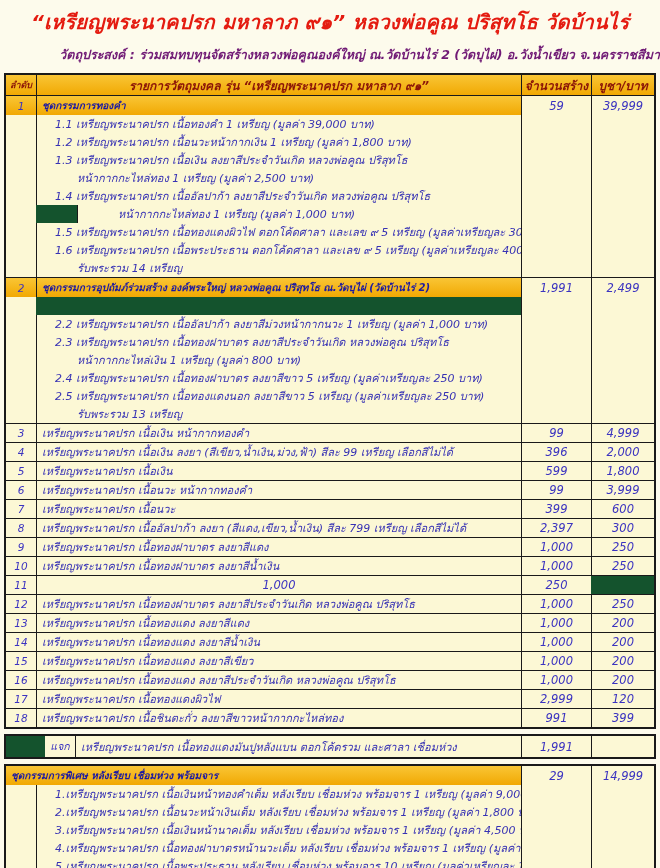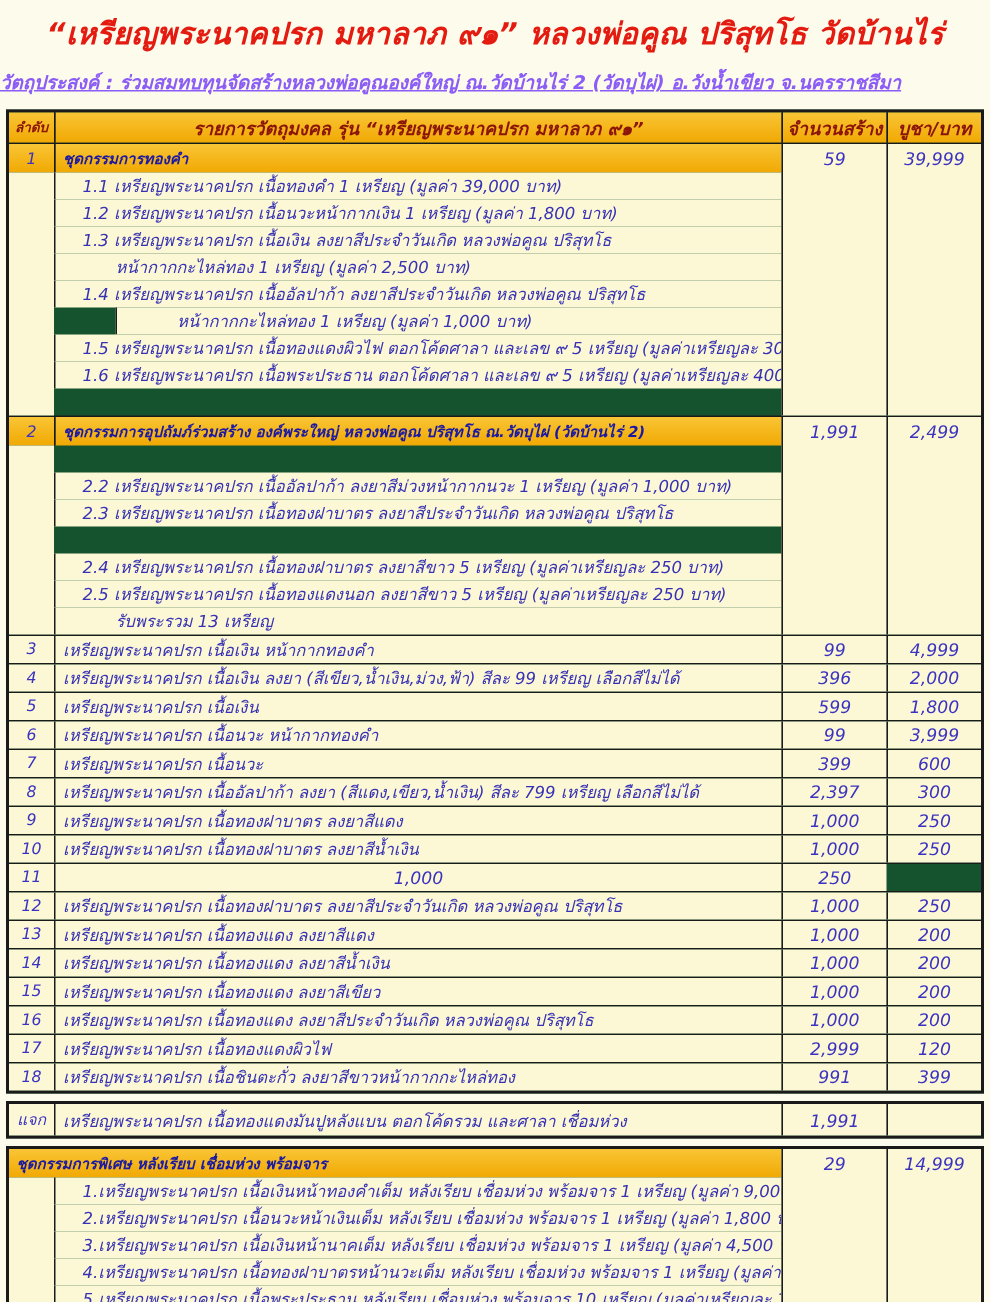--- a/index.html
+++ b/index.html
@@ -9,23 +9,23 @@
     font-family:"DejaVu Sans","Liberation Sans",sans-serif;
     overflow:hidden;
   }
   .sheet{width:660px;height:736px;position:relative;}
   .title{
     padding-top:6px;text-align:center;
     font-size:20px;font-weight:bold;font-style:italic;
     color:#e41b10;letter-spacing:.2px;white-space:nowrap;
   }
   .subtitle{
-    margin-top:7px;text-align:left;
+    margin-top:7px;text-align:right;
     font-size:12.5px;font-weight:bold;font-style:italic;
-    color:#8b5cf6;white-space:nowrap;text-decoration:underline;
+    color:#701a75;white-space:nowrap;
   }
   .tbl{
     margin:8px 4px 0 4px;
     border:2px solid #1a1a1a;
     background:#14532d;
   }
   .grid{display:grid;grid-template-columns:30px 1fr 70px 63px;}
   .c{
     display:flex;align-items:center;overflow:hidden;white-space:nowrap;
     font-size:11px;font-style:italic;color:#3732b4;
@@ -74,30 +74,32 @@
           <div class="c gold bl band-txt" style="grid-area: 1 / 2;">ชุดกรรมการทองคำ</div>
           <div class="c cream" style="grid-area: 2 / 1 / span 9;"></div>
           <div class="c cream bl line" style="grid-area: 2 / 2;">1.1 เหรียญพระนาคปรก เนื้อทองคำ 1 เหรียญ (มูลค่า 39,000 บาท)</div>
           <div class="c cream bl line" style="grid-area: 3 / 2;">1.2 เหรียญพระนาคปรก เนื้อนวะหน้ากากเงิน 1 เหรียญ (มูลค่า 1,800 บาท)</div>
           <div class="c cream bl line" style="grid-area: 4 / 2;">1.3 เหรียญพระนาคปรก เนื้อเงิน ลงยาสีประจำวันเกิด หลวงพ่อคูณ ปริสุทโธ</div>
           <div class="c cream bl line cont" style="grid-area: 5 / 2;">หน้ากากกะไหล่ทอง 1 เหรียญ (มูลค่า 2,500 บาท)</div>
           <div class="c cream bl line" style="grid-area: 6 / 2;">1.4 เหรียญพระนาคปรก เนื้ออัลปาก้า ลงยาสีประจำวันเกิด หลวงพ่อคูณ ปริสุทโธ</div>
           <div class="c cream bl line cont" style="grid-area: 7 / 2; margin-left: 41px;">หน้ากากกะไหล่ทอง 1 เหรียญ (มูลค่า 1,000 บาท)</div>
           <div class="c cream bl line" style="grid-area: 8 / 2;">1.5 เหรียญพระนาคปรก เนื้อทองแดงผิวไฟ ตอกโค้ดศาลา และเลข ๙  5 เหรียญ (มูลค่าเหรียญละ 300 บาท)</div>
           <div class="c cream bl line" style="grid-area: 9 / 2;">1.6 เหรียญพระนาคปรก เนื้อพระประธาน ตอกโค้ดศาลา และเลข ๙  5 เหรียญ (มูลค่าเหรียญละ 400 บาท)</div>
+          <div class="c cream bl line cont" style="grid-area: 10 / 2;">รับพระรวม 14 เหรียญ</div>
           <div class="c cream bl numcell topnum" style="grid-area: 1 / 3 / span 10;">59</div>
           <div class="c cream bl numcell topnum" style="grid-area: 1 / 4 / span 10;">39,999</div>
         </div>
         <div class="grid sec" style="grid-template-rows: 19px repeat(7, 18px);">
           <div class="c gold no-cell" style="grid-area: 1 / 1;">2</div>
           <div class="c gold bl band-txt" style="grid-area: 1 / 2;">ชุดกรรมการอุปถัมภ์ร่วมสร้าง องค์พระใหญ่ หลวงพ่อคูณ ปริสุทโธ ณ.วัดบุไผ่ (วัดบ้านไร่ 2)</div>
           <div class="c cream" style="grid-area: 2 / 1 / span 7;"></div>
           <div class="c cream bl line" style="grid-area: 2 / 2; margin-top: 18px;">2.1 เหรียญพระนาคปรก เนื้อเงิน ลงยาสีแดง 1 เหรียญ (มูลค่า 2,000 บาท)</div>
           <div class="c cream bl line" style="grid-area: 3 / 2;">2.2 เหรียญพระนาคปรก เนื้ออัลปาก้า ลงยาสีม่วงหน้ากากนวะ 1 เหรียญ (มูลค่า 1,000 บาท)</div>
           <div class="c cream bl line" style="grid-area: 4 / 2;">2.3 เหรียญพระนาคปรก เนื้อทองฝาบาตร ลงยาสีประจำวันเกิด หลวงพ่อคูณ ปริสุทโธ</div>
+          <div class="c cream bl line cont" style="grid-area: 5 / 2;">หน้ากากกะไหล่เงิน 1 เหรียญ (มูลค่า 800 บาท)</div>
           <div class="c cream bl line" style="grid-area: 6 / 2;">2.4 เหรียญพระนาคปรก เนื้อทองฝาบาตร ลงยาสีขาว 5 เหรียญ (มูลค่าเหรียญละ 250 บาท)</div>
           <div class="c cream bl line" style="grid-area: 7 / 2;">2.5 เหรียญพระนาคปรก เนื้อทองแดงนอก ลงยาสีขาว 5 เหรียญ (มูลค่าเหรียญละ 250 บาท)</div>
           <div class="c cream bl line cont" style="grid-area: 8 / 2;">รับพระรวม 13 เหรียญ</div>
           <div class="c cream bl numcell topnum" style="grid-area: 1 / 3 / span 8;">1,991</div>
           <div class="c cream bl numcell topnum" style="grid-area: 1 / 4 / span 8;">2,499</div>
         </div>
         <div class="grid r">
           <div class="c cream no-cell">3</div>
           <div class="c cream bl line plain">เหรียญพระนาคปรก เนื้อเงิน หน้ากากทองคำ</div>
           <div class="c cream bl numcell">99</div>
@@ -190,21 +192,21 @@
           <div class="c cream no-cell">18</div>
           <div class="c cream bl line plain">เหรียญพระนาคปรก เนื้อชินตะกั่ว ลงยาสีขาวหน้ากากกะไหล่ทอง</div>
           <div class="c cream bl numcell">991</div>
           <div class="c cream bl numcell">399</div>
         </div>
       </div>
   </div>
 
   <div class="gap"></div>
   <div class="tbl mini" id="give-block">
-      <div class="grid" style="height: 21px;">
+      <div class="grid" style="height: 21px; padding-left: 39px;">
         <div class="c cream no-cell">แจก</div>
         <div class="c cream bl line plain">เหรียญพระนาคปรก เนื้อทองแดงมันปูหลังแบน ตอกโค้ดรวม และศาลา เชื่อมห่วง</div>
         <div class="c cream bl numcell">1,991</div>
         <div class="c cream bl numcell"></div>
       </div>
     </div>
 
   <div class="gap"></div>
   <div class="tbl mini" id="special-block">
       <div class="grid sec" style="grid-template-rows: 19px repeat(6, 18px);">

